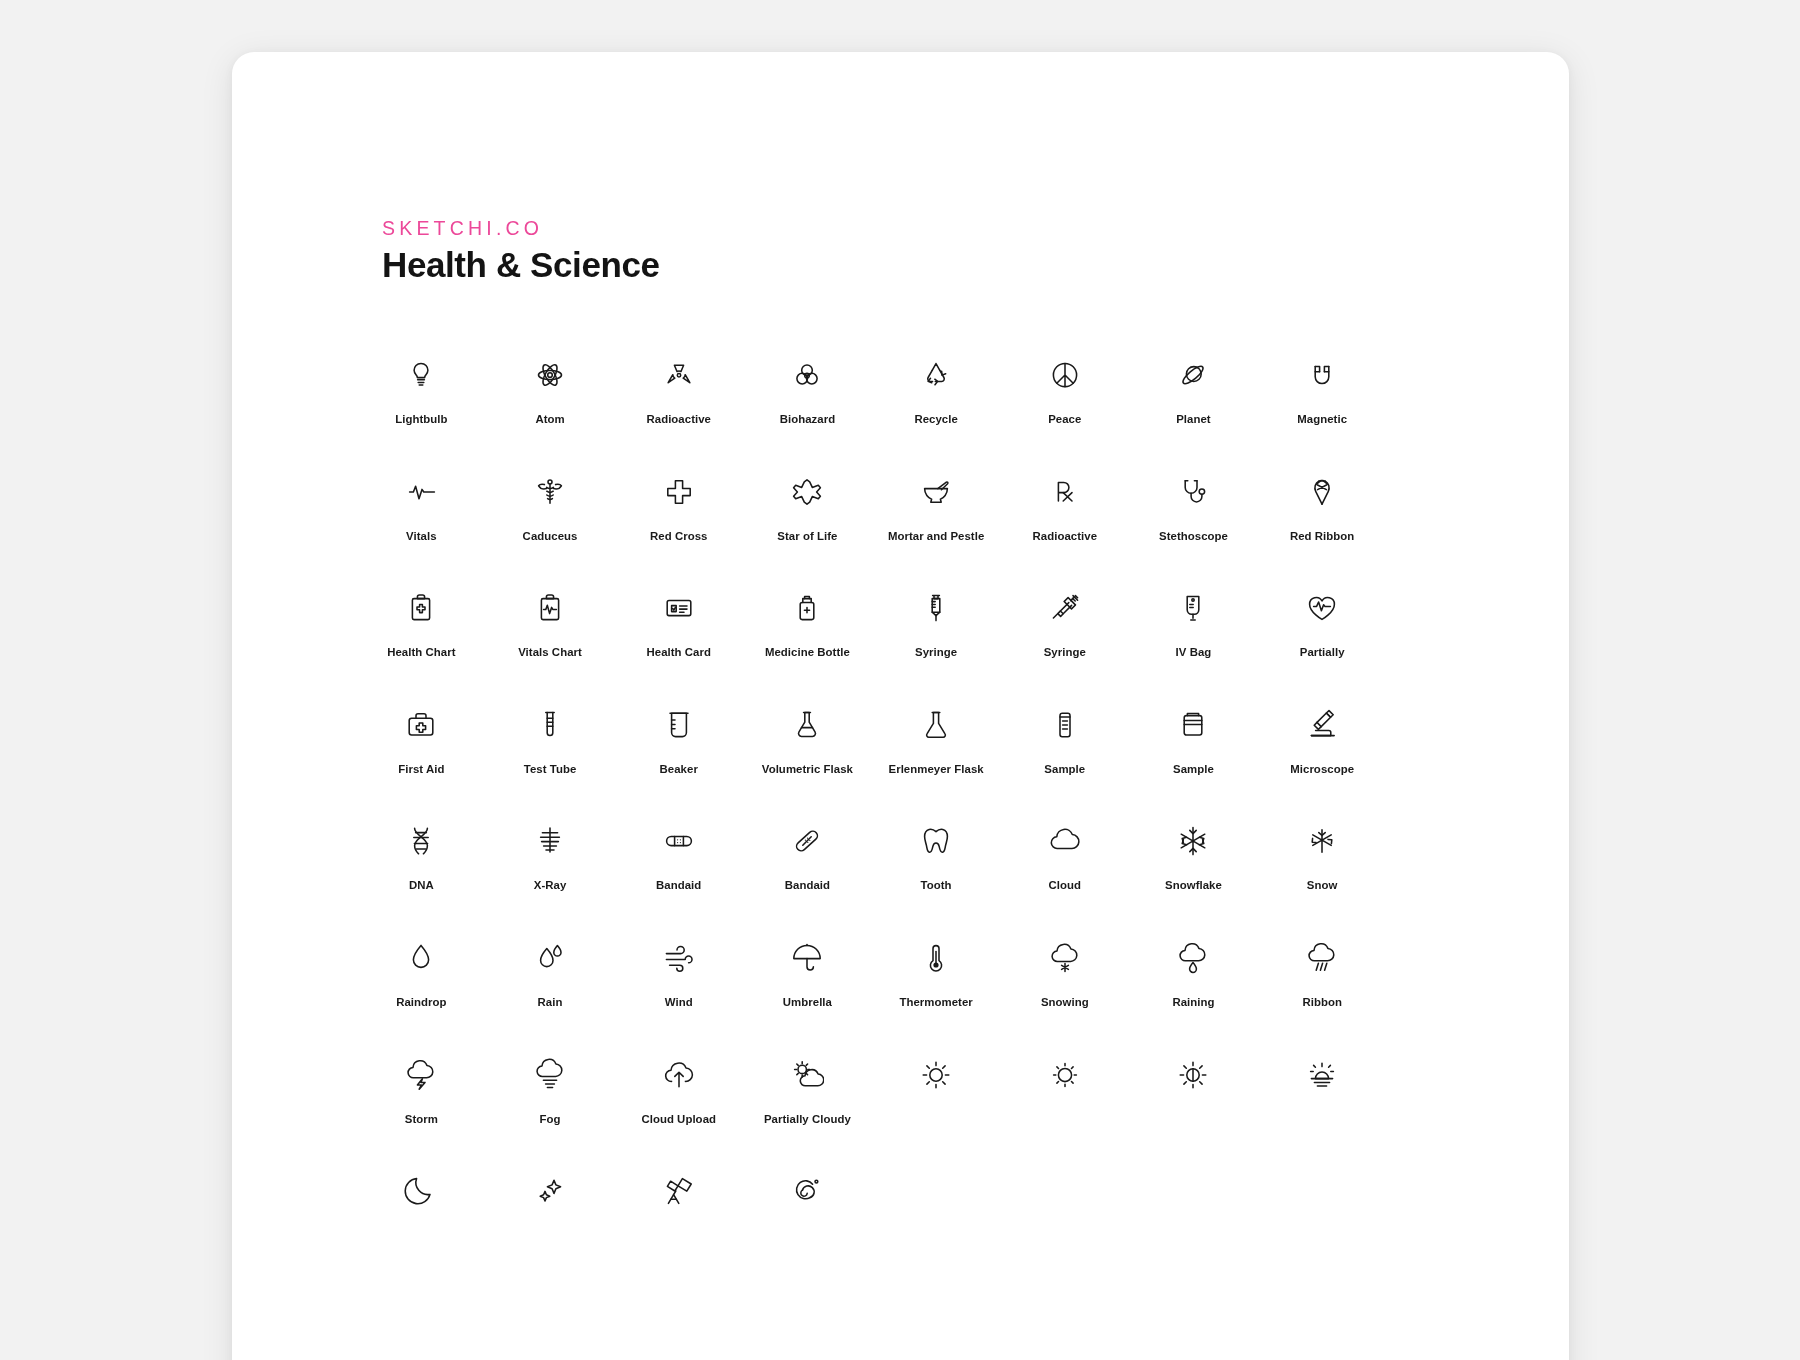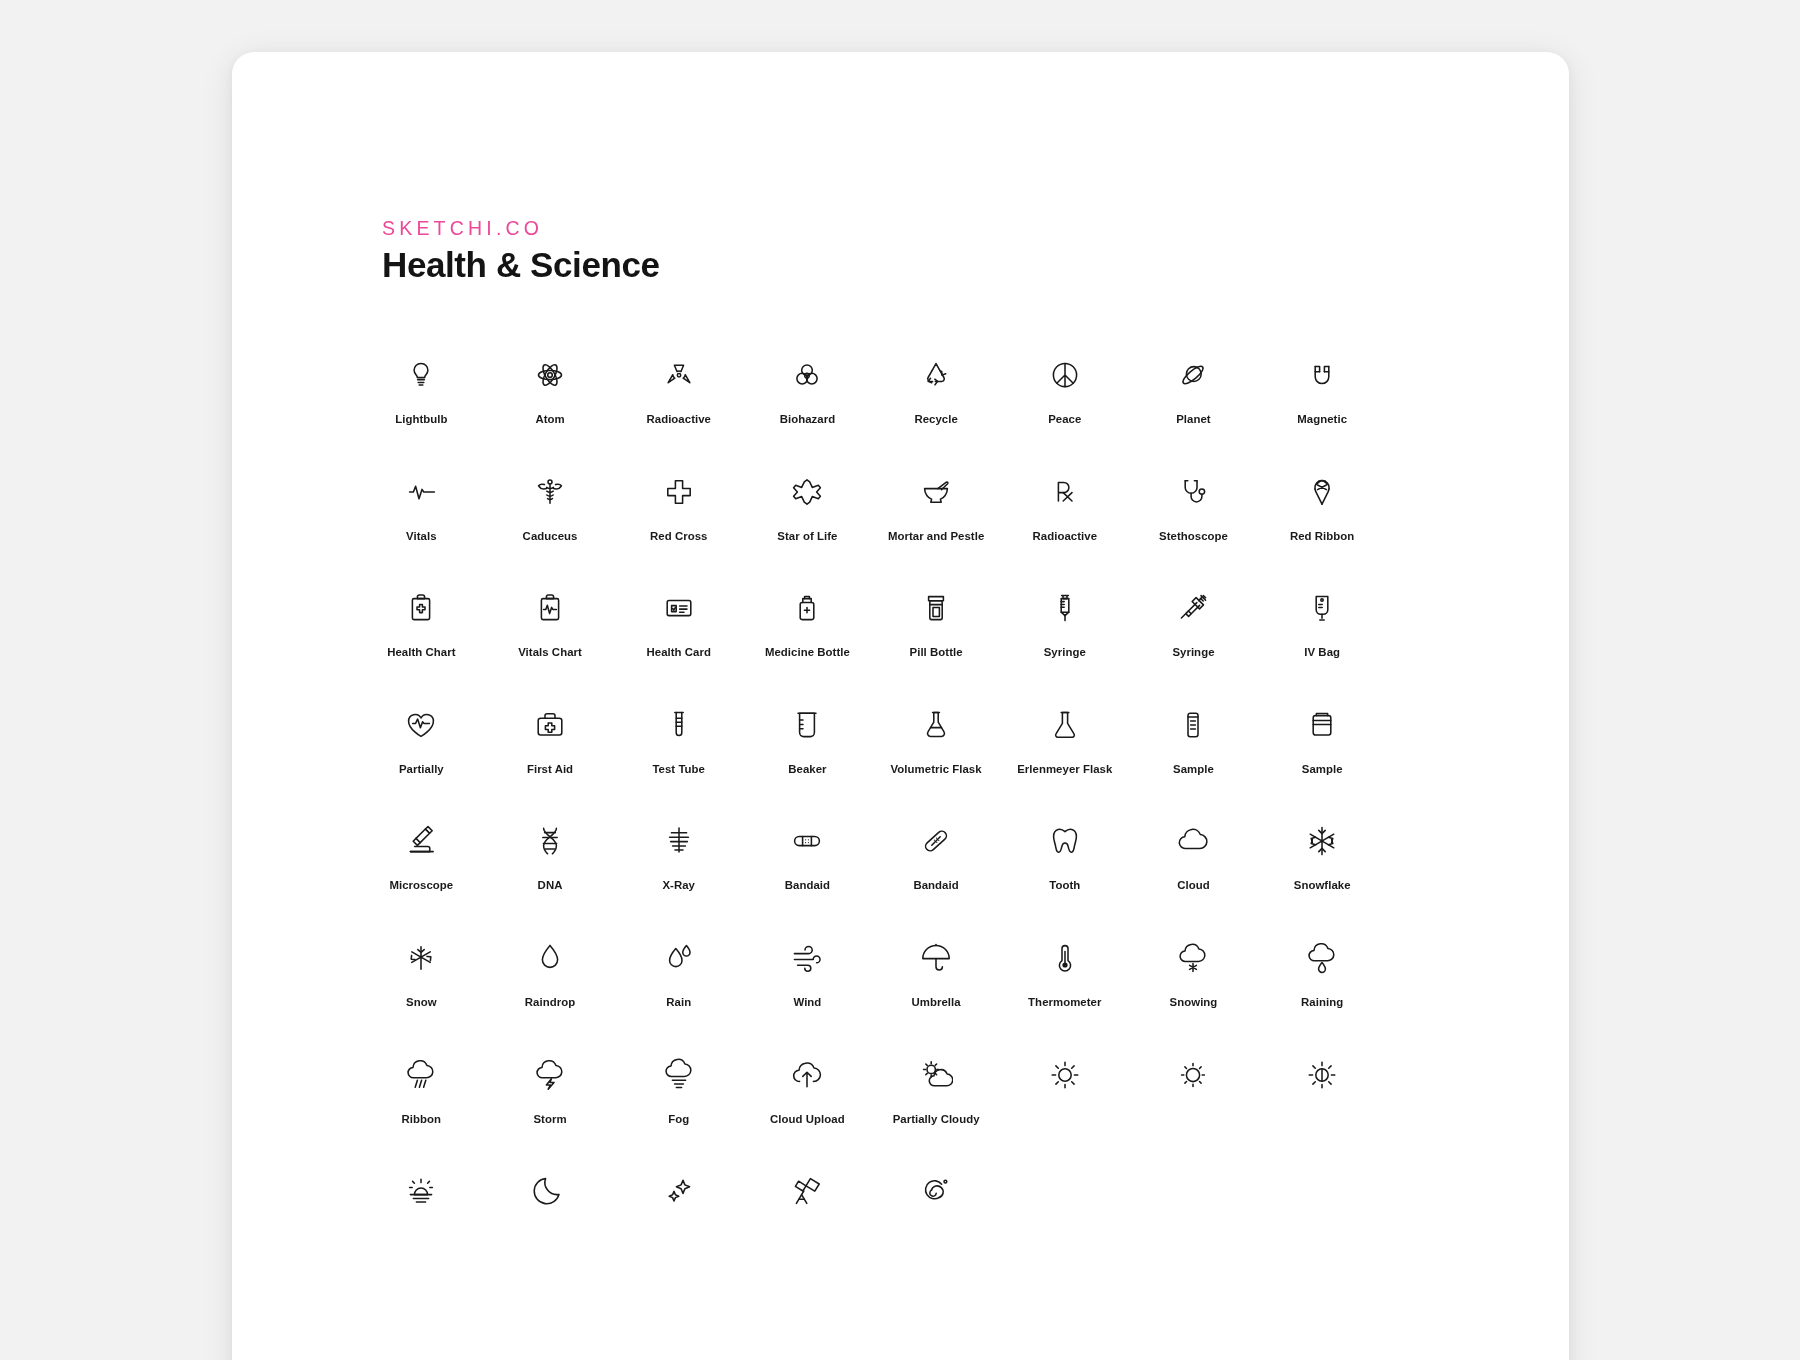--- a/index.html
+++ b/index.html
@@ -294,31 +294,20 @@
             <path d="M12.8 11.4V7.6h8.4v3.8"></path>
             <path d="M14.6 7.6V5.4h4.8v2.2"></path>
             <path d="M14.4 19.2h5.2M17 16.6v5.2"></path>
           </svg>
         </div>
         <div class="cap">Medicine Bottle</div>
       </div>
       <div class="cell">
         <div class="glyph">
           <svg viewBox="0 0 34 34" xmlns="http://www.w3.org/2000/svg">
-            <rect x="10.8" y="9.8" width="12.4" height="18.8" rx="1.8"></rect>
-            <path d="M9.6 5.6h14.8v4.2H9.6z"></path>
-            <path d="M10.8 13.6h12.4"></path>
-            <path d="M14 16.4h6.4v9H14z"></path>
-          </svg>
-        </div>
-        <div class="cap">Pill Bottle</div>
-      </div>
-      <div class="cell">
-        <div class="glyph">
-          <svg viewBox="0 0 34 34" xmlns="http://www.w3.org/2000/svg">
             <path d="M13.6 4.4h6.8M15 4.4v3.2h4V4.4"></path>
             <rect x="13.2" y="7.6" width="7.6" height="13.6"></rect>
             <path d="M13.2 10.6h3M13.2 13.4h3M13.2 16.2h3"></path>
             <path d="M13.2 21.2l3.8 3.4 3.8-3.4"></path>
             <path d="M17 24.6v5"></path>
           </svg>
         </div>
         <div class="cap">Syringe</div>
       </div>
       <div class="cell">

